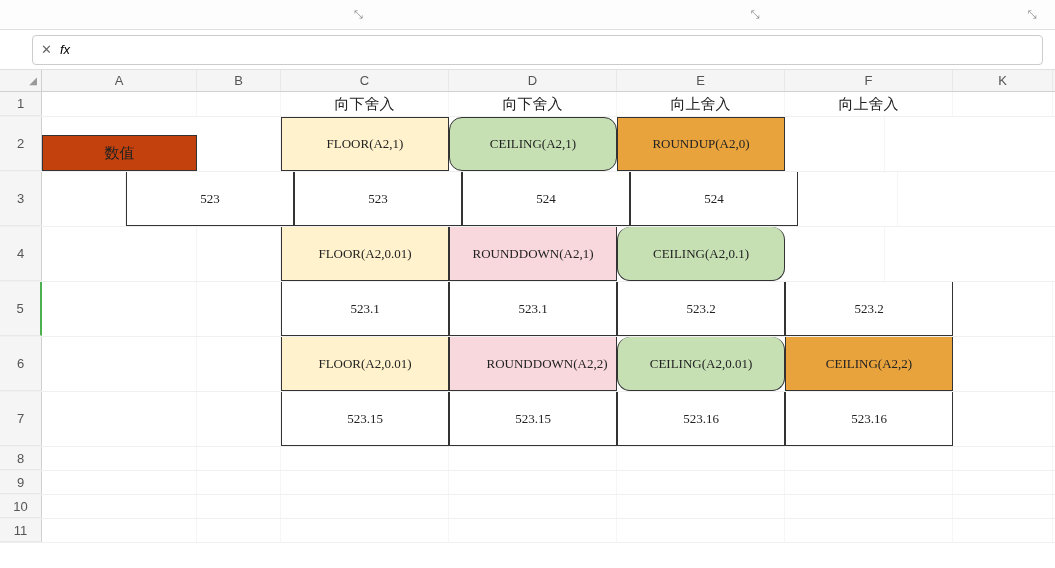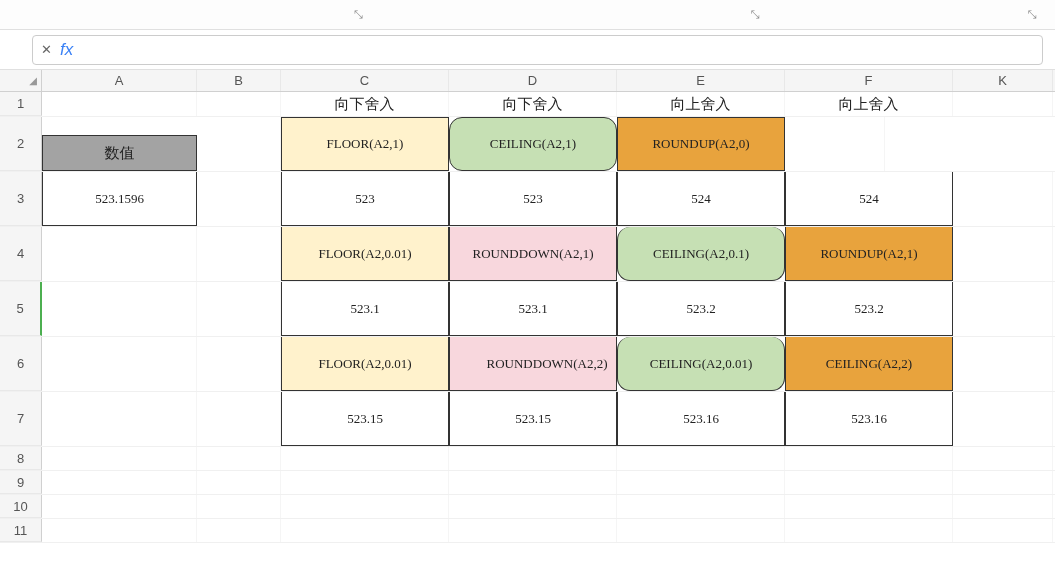--- a/index.html
+++ b/index.html
@@ -61,23 +61,23 @@
       height: 30px;
       padding: 0 8px;
       flex: 1;
       margin-left: 20px;
     }
     .fx-icon {
       color: #666;
       font-size: 13px;
     }
     .fx-label {
-      color: #3b82f6;
+      color: #000000;
       font-style: italic;
-      font-size: 17px;
+      font-size: 13px;
     }
     .fx-input {
       flex: 1;
       border: none;
       outline: none;
       height: 26px;
       font-size: 13px;
     }
     .sheet-area {
       position: relative;
@@ -144,21 +144,21 @@
     .r-tall { height: 55px; }
     .r1 { height: 25px; }
     .r-short { height: 24px; }
 
     .bordered-block {
       border: 1.5px solid #333;
     }
     .inner-border-r { border-right: 1.5px solid #333 !important; }
     .inner-border-b { border-bottom: 1.5px solid #333 !important; }
 
-    .fill-blue { background: #a3a3a3; margin-top: 18px; }
+    .fill-blue { background: #c2410c; margin-top: 18px; }
     .fill-yellow { background: #fff2cc; }
     .fill-pink { background: #f8d7dd; }
     .fill-green { background: #c6e0b4; border-radius: 13px; }
     .fill-orange { background: #e8a33d; }
 
     .mono { font-family: Liberation Serif, serif; font-size: 13px; }
   </style>
 </head>
 <body>
 
@@ -208,37 +208,35 @@
     <div class="cell col-A fill-blue bordered-block inner-border-b">数值</div>
     <div class="cell col-B"></div>
     <div class="cell col-C fill-yellow mono bordered-block inner-border-r inner-border-b">FLOOR(A2,1)</div>
     <div class="cell col-E fill-green mono bordered-block inner-border-r inner-border-b">CEILING(A2,1)</div>
     <div class="cell col-F fill-orange mono bordered-block inner-border-b">ROUNDUP(A2,0)</div>
     <div class="cell col-K"></div>
   </div>
 
   <div class="row r-tall">
     <div class="row-h">3</div>
-    <div class="cell col-A bordered-block mono" style="border-top:none;">523.1596</div>
     <div class="cell col-B"></div>
     <div class="cell col-C mono bordered-block inner-border-r inner-border-b" style="border-top:none;">523</div>
     <div class="cell col-D mono bordered-block inner-border-r inner-border-b" style="border-top:none;">523</div>
     <div class="cell col-E mono bordered-block inner-border-r inner-border-b" style="border-top:none;">524</div>
     <div class="cell col-F mono bordered-block inner-border-b" style="border-top:none;">524</div>
     <div class="cell col-K"></div>
   </div>
 
   <div class="row r-tall">
     <div class="row-h">4</div>
     <div class="cell col-A"></div>
     <div class="cell col-B"></div>
     <div class="cell col-C fill-yellow mono bordered-block inner-border-r inner-border-b" style="border-top:none;">FLOOR(A2,0.01)</div>
     <div class="cell col-D fill-pink mono bordered-block inner-border-r inner-border-b" style="border-top:none;">ROUNDDOWN(A2,1)</div>
     <div class="cell col-E fill-green mono bordered-block inner-border-r inner-border-b" style="border-top:none;">CEILING(A2,0.1)</div>
-    <div class="cell col-F fill-orange mono bordered-block inner-border-b" style="border-top:none;">ROUNDUP(A2,1)</div>
     <div class="cell col-K"></div>
   </div>
 
   <div class="row r-tall">
     <div class="row-h active">5</div>
     <div class="cell col-A"></div>
     <div class="cell col-B"></div>
     <div class="cell col-C mono bordered-block inner-border-r inner-border-b" style="border-top:none;">523.1</div>
     <div class="cell col-D mono bordered-block inner-border-r inner-border-b" style="border-top:none;">523.1</div>
     <div class="cell col-E mono bordered-block inner-border-r inner-border-b" style="border-top:none;">523.2</div>

